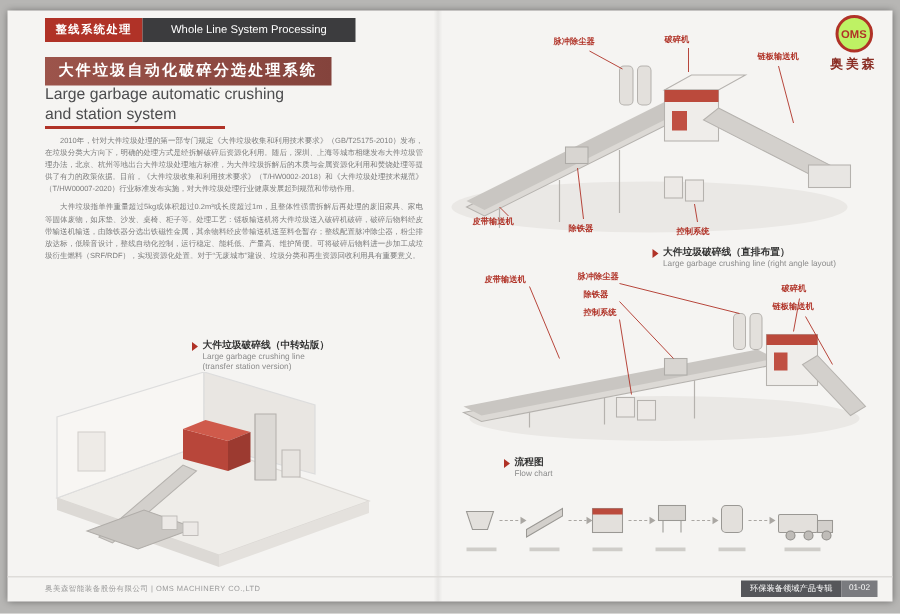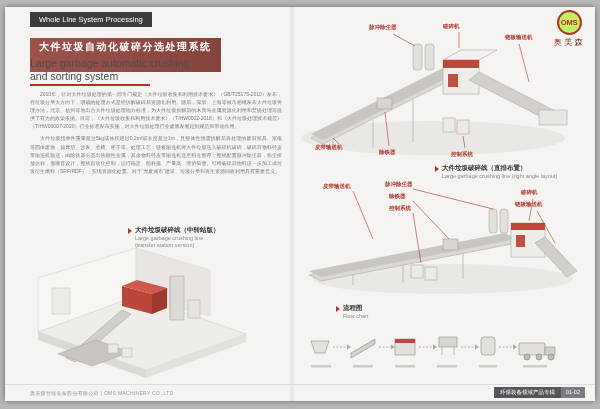--- a/index.html
+++ b/index.html
@@ -13,33 +13,33 @@
     position:absolute; left:5px; top:7px; width:590px; height:394px;
     background:#f5f4f2; box-shadow:0 0 5px rgba(0,0,0,.45);
   }
   .gutter {
     position:absolute; left:284px; top:0; width:6px; height:100%;
     background:linear-gradient(90deg, rgba(0,0,0,0), rgba(0,0,0,.06), rgba(0,0,0,0));
   }
   
   .badges { position:absolute; left:25px; top:5px; display:flex; }
   .badge-cn { background:#b03227; color:#fff; font-size:7.5px; font-weight:bold; padding:3px 7px; letter-spacing:1px; }
-  .badge-en { background:#3c3c3e; color:#fff; font-size:7.5px; padding:3px 9px; }
+  .badge-en { background:#3c3c3e; color:#fff; font-size:7.5px; padding:3px 19px; }
   .logo-wrap { position:absolute; right:10px; top:3px; text-align:center; }
   .logo-circle {
     width:25px; height:25px; border:2.5px solid #b03227; border-radius:50%;
     display:flex; align-items:center; justify-content:center;
     color:#b03227; font-weight:bold; font-size:7.5px; background:#bef264; margin:0 auto;
   }
-  .brand { color:#8a2d24; font-size:8.5px; font-weight:normal; margin-top:2px; letter-spacing:2px; }
+  .brand { color:#8a2d24; font-size:8.5px; font-weight:bold; margin-top:2px; letter-spacing:2px; }
   
   .title-cn {
     position:absolute; left:25px; top:31px; display:inline-block;
     background:linear-gradient(90deg,#9c544b,#84433c); color:#fff;
-    font-size:10px; font-weight:bold; padding:2px 9px 18px; letter-spacing:1.5px;
+    font-size:10px; font-weight:bold; padding:2px 9px 3px; letter-spacing:1.5px;
   }
   .title-en { position:absolute; left:25px; top:50px; color:#4d4d4f; font-size:10.5px; font-weight:normal; line-height:1.2; }
   .red-rule { position:absolute; left:25px; top:77px; width:120px; height:2px; background:#b03227; }
   .bodytext {
     position:absolute; left:25px; top:83px; width:252px; height:134px; overflow:hidden;
     color:#7c7c7c; font-size:5px; line-height:1.62; text-align:justify;
   }
   .bodytext p { text-indent:2em; }
   .bodytext p + p { margin-top:4px; }
   
@@ -59,31 +59,32 @@
   .page-badge .album { background:#55565a; padding:2px 6px; }
   .page-badge .pageno { background:#7a7b7f; padding:2px 5px; }
 </style>
 </head>
 <body>
 
 <div class="paper">
   <div class="gutter"></div>
 
   <div class="badges">
+    <div class="badge-cn">整线系统处理</div>
     <div class="badge-en">Whole Line System Processing</div>
   </div>
   <div class="logo-wrap">
     <div class="logo-circle">OMS</div>
     <div class="brand">奥美森</div>
   </div>
 
   <div class="title-cn">大件垃圾自动化破碎分选处理系统</div>
   <div class="title-en">
     <div>Large garbage automatic crushing</div>
-    <div>and sorting system</div>
+    <div>and station system</div>
   </div>
   <div class="red-rule"></div>
 
   <div class="bodytext">
     <p>2010年，针对大件垃圾处理的第一部专门规定《大件垃圾收集和利用技术要求》（GB/T25175-2010）发布，在垃圾分类大方向下，明确的处理方式是经拆解破碎后资源化利用。随后，深圳、上海等城市相继发布大件垃圾管理办法，北京、杭州等地出台大件垃圾处理地方标准，为大件垃圾拆解后的木质与金属资源化利用和焚烧处理等提供了有力的政策依据。目前，《大件垃圾收集和利用技术要求》（T/HW0002-2018）和《大件垃圾处理技术规范》（T/HW00007-2020）行业标准发布实施，对大件垃圾处理行业健康发展起到规范和带动作用。</p>
     <p>大件垃圾指单件重量超过5kg或体积超过0.2m³或长度超过1m，且整体性强需拆解后再处理的废旧家具、家电等固体废物，如床垫、沙发、桌椅、柜子等。处理工艺：链板输送机将大件垃圾送入破碎机破碎，破碎后物料经皮带输送机输送，由除铁器分选出铁磁性金属，其余物料经皮带输送机送至料仓暂存；整线配置脉冲除尘器，粉尘排放达标，低噪音设计，整线自动化控制，运行稳定、能耗低、产量高、维护简便。可将破碎后物料进一步加工成垃圾衍生燃料（SRF/RDF），实现资源化处置。对于“无废城市”建设、垃圾分类和再生资源回收利用具有重要意义。</p>
   </div>
 
   <div class="cap" style="left:123px; top:219px;">
     <div class="row">

